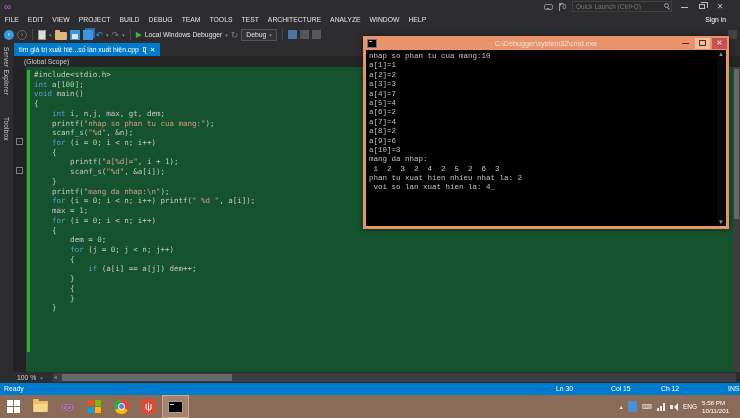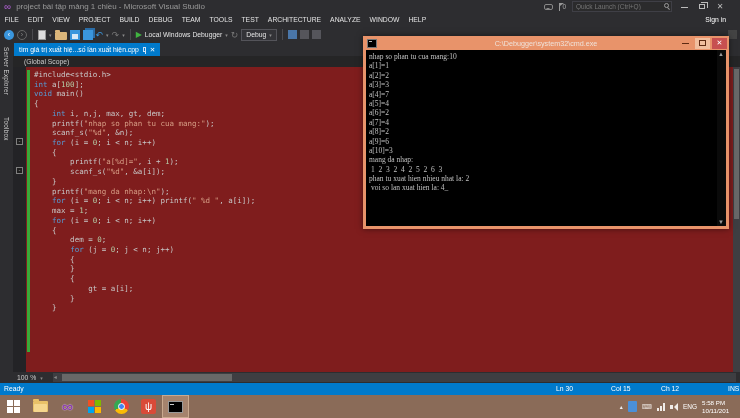--- a/index.html
+++ b/index.html
@@ -70,21 +70,21 @@
   .doc-tab { position:absolute; left:1px; top:0; height:13px; background:#007ACC; color:#fff; font-size:6.8px;
     display:flex; align-items:center; padding:0 5px; gap:4px; white-space:nowrap; }
   .pin-icon { display:inline-block; width:3px; height:5px; border:1px solid #cfe3f5; position:relative; }
   .pin-icon::after { content:""; position:absolute; left:1px; bottom:-3px; width:1px; height:2px; background:#cfe3f5; }
   .tab-close { color:#fff; font-size:6.5px; }
 
   .breadcrumb { position:absolute; left:13px; top:56px; width:727px; height:11px; background:#252526;
     color:#CCC; font-size:6.8px; line-height:11px; }
   .breadcrumb span { margin-left:11px; }
 
-  .code-area { position:absolute; left:13px; top:67px; width:727px; height:305px; background:#7f1d1d; overflow:hidden; }
+  .code-area { position:absolute; left:13px; top:67px; width:727px; height:305px; background:#14532d; overflow:hidden; }
   .gutter { position:absolute; left:0; top:0; width:13px; height:305px; background:#232326; }
   .change-bar { position:absolute; left:14px; top:3px; width:3px; height:282px; background:#39A839; }
   .fold-box { position:absolute; left:3px; width:7px; height:7px; border:1px solid #808080; background:#1E1E1E;
     color:#aaa; font-size:6px; line-height:5px; text-align:center; }
   .code-lines { position:absolute; left:21px; top:3px; font-family:"DejaVu Sans Mono", monospace;
     font-size:7.5px; }
   .code-line { height:9.72px; line-height:9.72px; white-space:pre; }
   .tok-p { color:#C8C8C8; } .tok-k { color:#569CD6; } .tok-s { color:#D69D85; } .tok-n { color:#B5CEA8;margin-top:12px; }
   .v-scroll { position:absolute; right:0; top:0; width:7px; height:305px; background:#3E3E42; }
   .v-thumb { position:absolute; right:1px; top:2px; width:5px; height:150px; background:#686868; }
@@ -111,21 +111,21 @@
   .cmd-sys-icon { width:10px; height:9px; background:#000; border:1px solid #777; margin-left:4px; position:relative; }
   .cmd-sys-icon::after { content:""; position:absolute; left:1px; top:1px; width:3px; height:1px; background:#bbb; }
   .cmd-title { position:absolute; left:0; right:0; text-align:center; color:#EFE3DB; font-size:7.2px; }
   .cmd-btns { position:absolute; right:2px; top:1px; display:flex; align-items:center; gap:2px; height:12px; }
   .cbtn { width:15px; height:11px; display:flex; align-items:center; justify-content:center; }
   .cbtn-min i { display:block; width:7px; height:1px; background:#5d2a12; }
   .cbtn-max { background:#F0BE9E; }
   .cbtn-max i { display:block; width:7px; height:6px; border:1px solid #5d2a12; }
   .cbtn-close { background:#C75050; color:#fff; font-size:7px; }
   .cmd-content { position:absolute; left:3px; right:3px; top:14px; bottom:3px; background:#000; overflow:hidden; }
-  .console-lines { position:absolute; left:3px; top:2px; font-family:Liberation Serif, serif;
+  .console-lines { position:absolute; left:3px; top:2px; font-family:Liberation Mono, monospace;
     font-size:7.5px; color:#C0C0C0; }
   .console-line { height:9.4px; line-height:9.4px; white-space:pre; }
   .cmd-scroll { position:absolute; right:0; top:0; width:9px; bottom:0; background:#0a0a0a; }
   .cmd-scroll .up { position:absolute; top:1px; left:1px; color:#9a9a9a; font-size:6px; }
   .cmd-scroll .down { position:absolute; bottom:1px; left:1px; color:#9a9a9a; font-size:6px; }
 
   
   .taskbar { position:absolute; left:0; top:395px; width:740px; height:23px; background:#8A6B58; z-index:60;
     display:flex; align-items:center; }
   .tb-slot { width:27px; height:23px; display:flex; align-items:center; justify-content:center; }
@@ -160,21 +160,20 @@
   .tray-lang { font-size:6.5px; color:#fff; }
   .tray-clock { width:37px; font-size:6.2px; line-height:7.5px; color:#fff; text-align:left; overflow:hidden; white-space:nowrap; }
 </style>
 </head>
 <body>
 
 <div id="screen">
 
   <div class="titlebar">
     <span class="vs-logo">∞</span>
-    <span class="win-title">project bài tập mảng 1 chiều - Microsoft Visual Studio</span>
     <div class="title-right">
       <span class="bubble-icon"></span>
       <span class="flag-wrap">
         <span class="flag-icon"></span>
         <span>0</span>
       </span>
       <span class="ql-wrap">
         <input class="quick-launch" placeholder="Quick Launch (Ctrl+Q)" style="">
         <span class="magnifier"></span>
       </span>
@@ -266,23 +265,23 @@
         <div class="code-line"><span class="tok-p">        scanf_s(</span><span class="tok-s">"%d"</span><span class="tok-p">, &amp;a[i]);</span></div>
         <div class="code-line"><span class="tok-p">    }</span></div>
         <div class="code-line"><span class="tok-p">    printf(</span><span class="tok-s">"mang da nhap:\n"</span><span class="tok-p">);</span></div>
         <div class="code-line"><span class="tok-p">    </span><span class="tok-k">for</span><span class="tok-p"> (i = </span><span class="tok-n">0</span><span class="tok-p">; i &lt; n; i++) printf(</span><span class="tok-s">" %d "</span><span class="tok-p">, a[i]);</span></div>
         <div class="code-line"><span class="tok-p">    max = </span><span class="tok-n">1</span><span class="tok-p">;</span></div>
         <div class="code-line"><span class="tok-p">    </span><span class="tok-k">for</span><span class="tok-p"> (i = </span><span class="tok-n">0</span><span class="tok-p">; i &lt; n; i++)</span></div>
         <div class="code-line"><span class="tok-p">    {</span></div>
         <div class="code-line"><span class="tok-p">        dem = </span><span class="tok-n">0</span><span class="tok-p">;</span></div>
         <div class="code-line"><span class="tok-p">        </span><span class="tok-k">for</span><span class="tok-p"> (j = </span><span class="tok-n">0</span><span class="tok-p">; j &lt; n; j++)</span></div>
         <div class="code-line"><span class="tok-p">        {</span></div>
+        <div class="code-line"><span class="tok-p">            </span><span class="tok-k">if</span><span class="tok-p"> (a[i] == a[j]) dem++;</span></div>
         <div class="code-line"><span class="tok-p">        }</span></div>
         <div class="code-line"><span class="tok-p">        {</span></div>
-        <div class="code-line"><span class="tok-p">            gt = a[i];</span></div>
         <div class="code-line"><span class="tok-p">        }</span></div>
         <div class="code-line"><span class="tok-p">    }</span></div>
       </div>
     <div class="v-scroll">
       <div class="v-thumb"></div>
     </div>
   </div>
 
   <div class="zoomrow">
     <span class="zoom-label">100 %</span>

